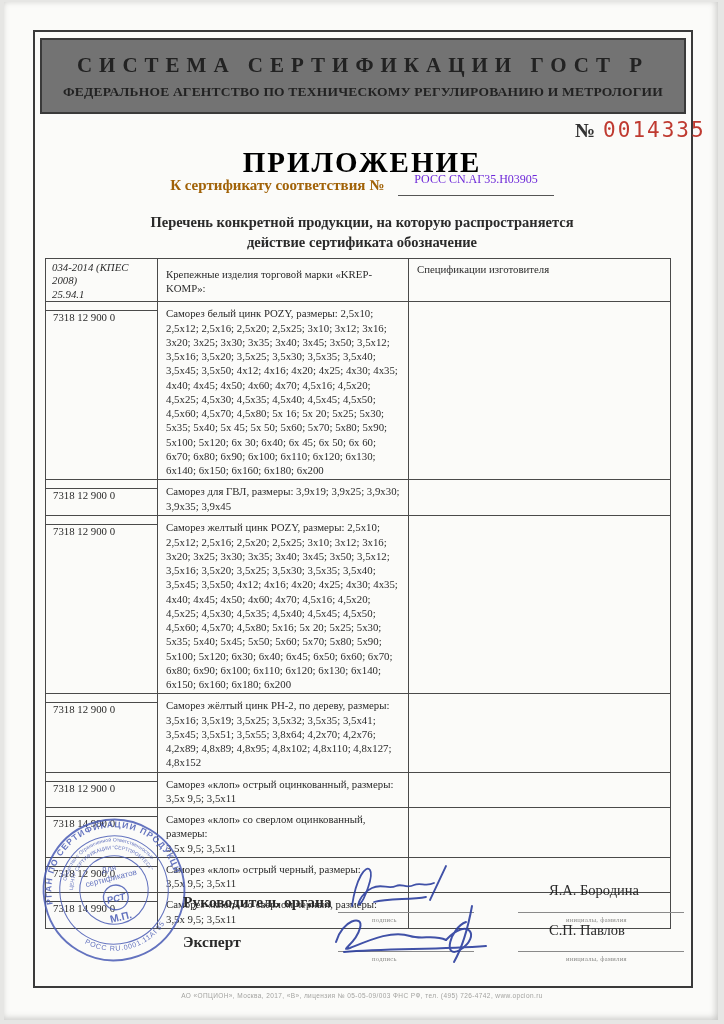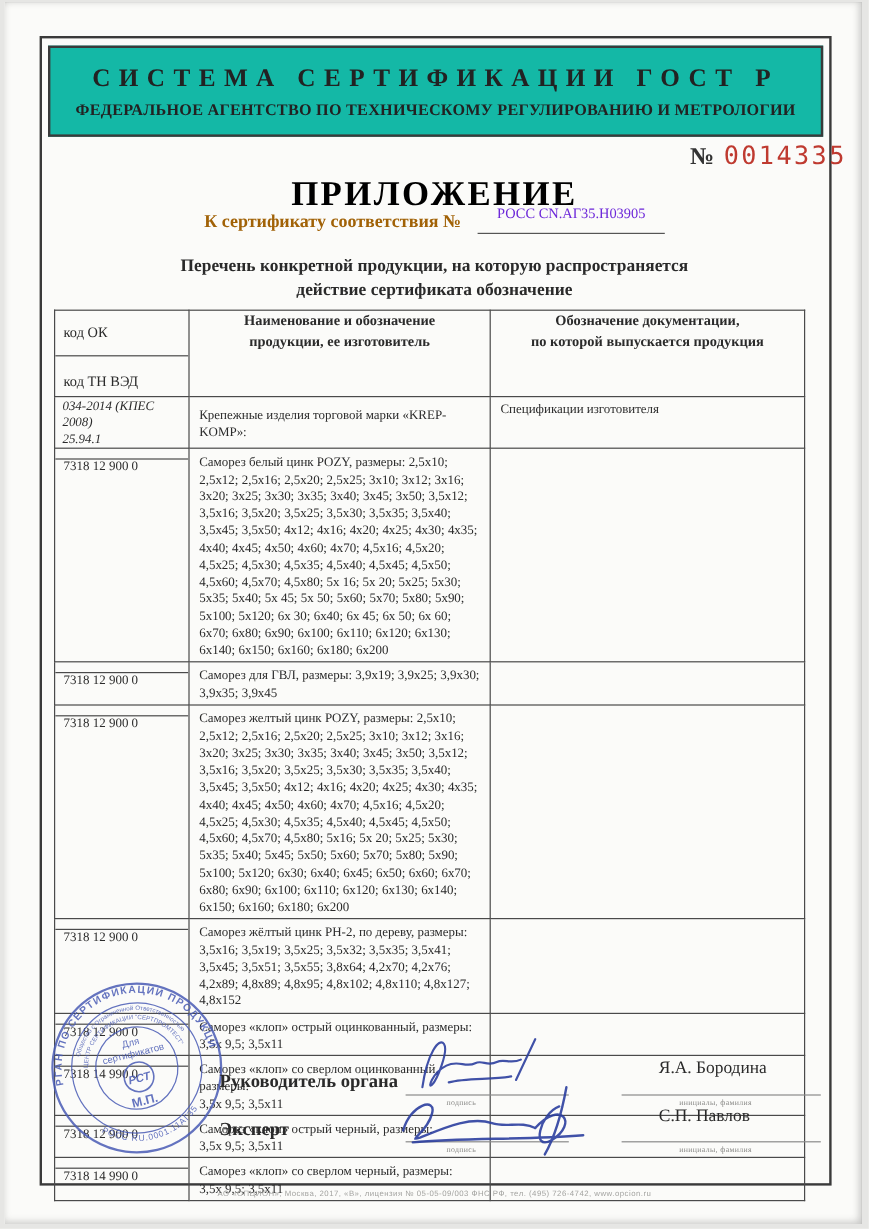--- a/index.html
+++ b/index.html
@@ -17,21 +17,21 @@
     box-shadow: inset -3px 0 6px rgba(0,0,0,.12), inset 0 -3px 6px rgba(0,0,0,.10);
   }
   .outer-border {
     position:absolute; left:33px; top:30px; width:660px; height:958px;
     border:2px solid #3a3a3a;
   }
   .header-box {
     position:absolute; left:40px; top:38px; width:646px; height:76px;
     border:2px solid #3a3a3a;
     display:flex; flex-direction:column; align-items:center; justify-content:center;
-    gap:6px; background:#14b8a6;
+    gap:6px; background:#737373;
   }
   .sys-title { font-size:21px; font-weight:bold; letter-spacing:7px; color:#222; white-space:nowrap; }
   .agency { font-size:13.5px; font-weight:bold; letter-spacing:.2px; color:#222; white-space:nowrap; }
 
   .blank-no { position:absolute; top:118px; left:575px; display:flex; align-items:baseline; gap:8px; }
   .blank-no .nsign { font-size:20px; font-weight:bold; color:#333; }
   .blank-no .digits { font-family:"DejaVu Sans Mono", monospace; font-size:21px; letter-spacing:2px; color:#bf3a30; }
 
   .appendix { position:absolute; top:146px; left:0; width:724px; text-align:center;
     font-size:29px; font-weight:bold; letter-spacing:2px; color:#000000; }
@@ -123,30 +123,20 @@
 <div class="subtitle st1">Перечень конкретной продукции,  на которую распространяется</div>
 <div class="subtitle st2">действие сертификата обозначение</div>
 
 <table class="prod">
   <colgroup>
       <col class="c1">
       <col class="c2">
       <col class="c3">
     </colgroup>
   <tbody>
-      <tr style="height:72px">
-    <th class="hcol1">
-      <div class="h1top">код ОК</div>
-      <div class="h1bot">код ТН ВЭД</div>
-    </th>
-    <th class="hmid">Наименование и обозначение
-продукции, ее изготовитель</th>
-    <th class="hright">Обозначение документации,
-по которой выпускается продукция</th>
-  </tr>
   <tr style="height:36px">
     <td class="code top">034-2014 (КПЕС 2008)
 25.94.1</td>
     <td class="name vmid">Крепежные изделия торговой марки «KREP-KOMP»:</td>
     <td class="doc">Спецификации изготовителя</td>
   </tr>
   <tr style="height:122px">
     <td class="code">
       <div class="strip"></div>
       <div class="cwrap">

